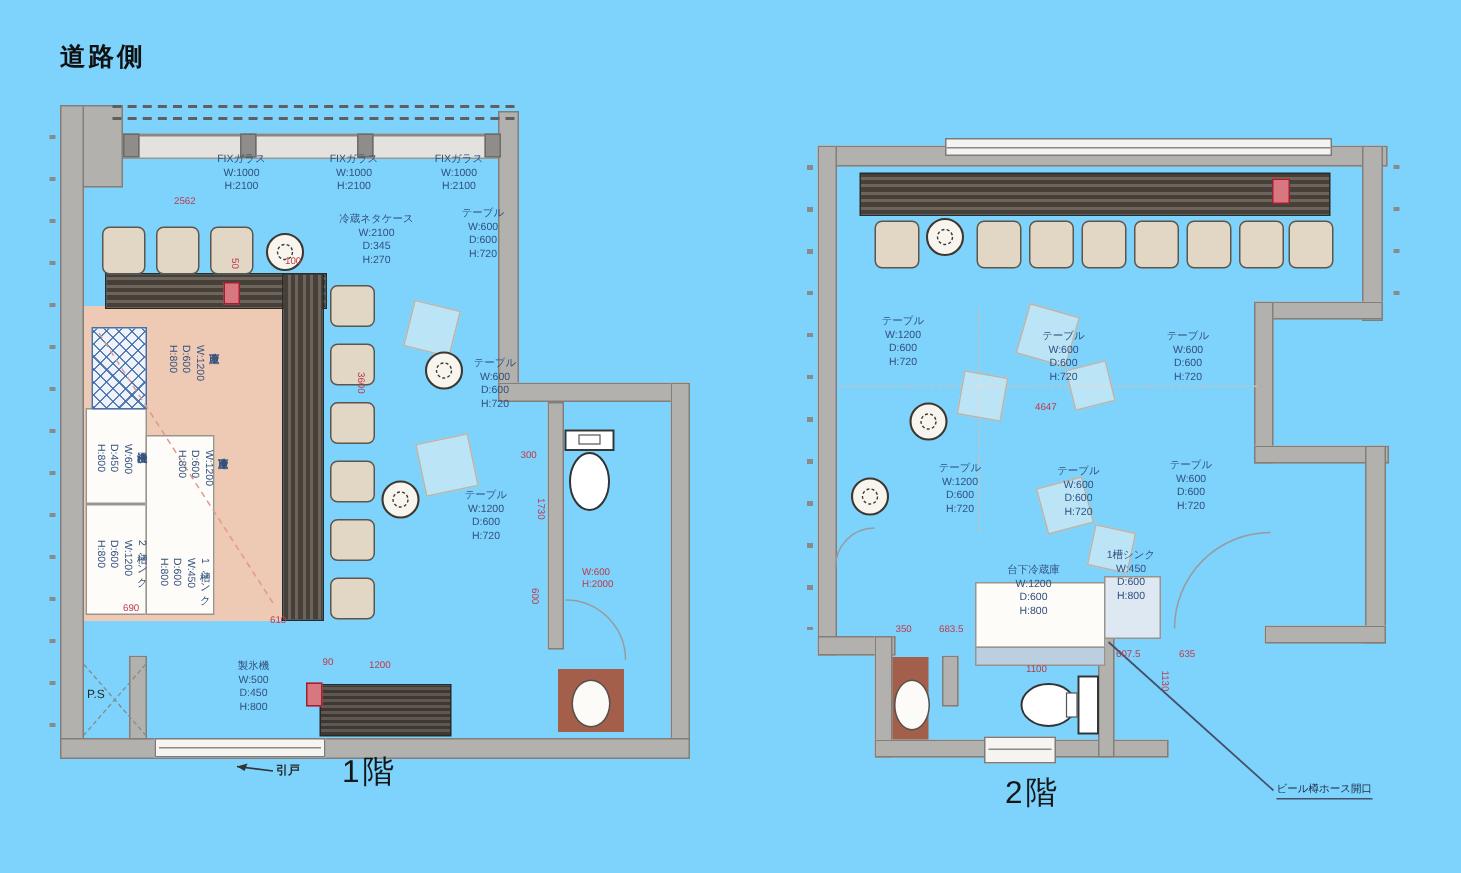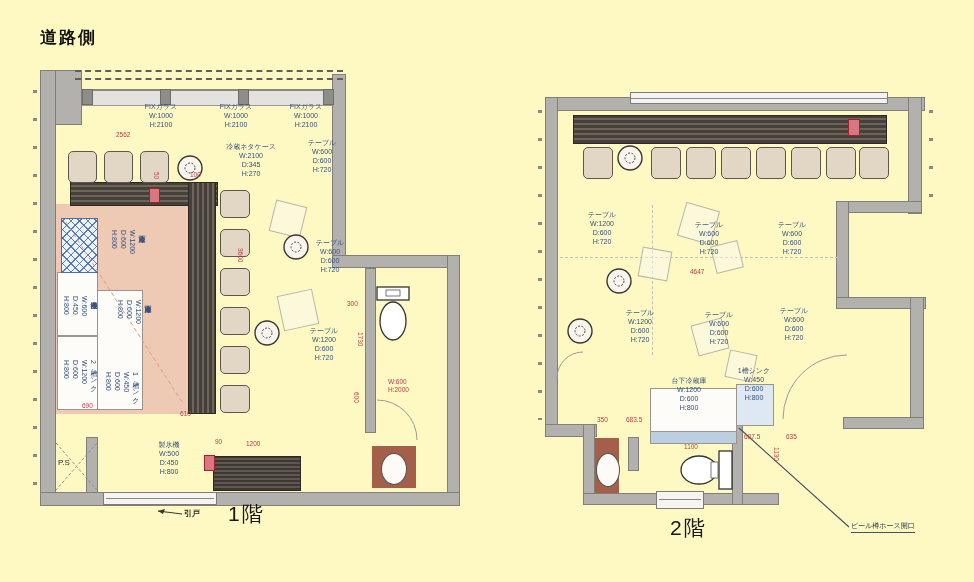--- a/index.html
+++ b/index.html
@@ -1,16 +1,16 @@
 <!DOCTYPE html>
 <html><head>
 <meta charset="utf-8">
 <style>
   html,body{margin:0;padding:0;background:#fff;}
-  .canvas{position:relative;width:974px;height:582px;background:#fef9c3;overflow:hidden;
+  .canvas{position:relative;width:974px;height:582px;background:#7dd3fc;overflow:hidden;
           font-family:"Liberation Sans","DejaVu Sans",sans-serif;}
   .wall{position:absolute;background:#b3b1ae;box-shadow:inset 0 0 0 1px #827f7b;}
   .lbl{position:absolute;font-size:7px;line-height:1.3;color:#33517e;white-space:pre-line;text-align:center;z-index:6;}
   .lbl.v{writing-mode:vertical-rl;text-orientation:mixed;text-align:left;}
   .dim{position:absolute;font-size:6.5px;color:#c03a48;white-space:pre-line;z-index:6;line-height:1.2;}
   .dim.v{writing-mode:vertical-rl;text-orientation:mixed;}
   .stool{position:absolute;background:#e2d6c4;border:1.5px solid #5d564c;border-radius:5px;z-index:4;}
   .counterH{position:absolute;background:repeating-linear-gradient(0deg,#46403b 0 3px,#6e6459 3px 5px);border:1px solid #2d2a26;z-index:3;}
   .counterV{position:absolute;background:repeating-linear-gradient(90deg,#46403b 0 3px,#6e6459 3px 5px);border:1px solid #2d2a26;z-index:3;}
   .bench{position:absolute;background:repeating-linear-gradient(0deg,#3d3834 0 2px,#60584f 2px 4px);border:1px solid #2a2724;z-index:3;}

